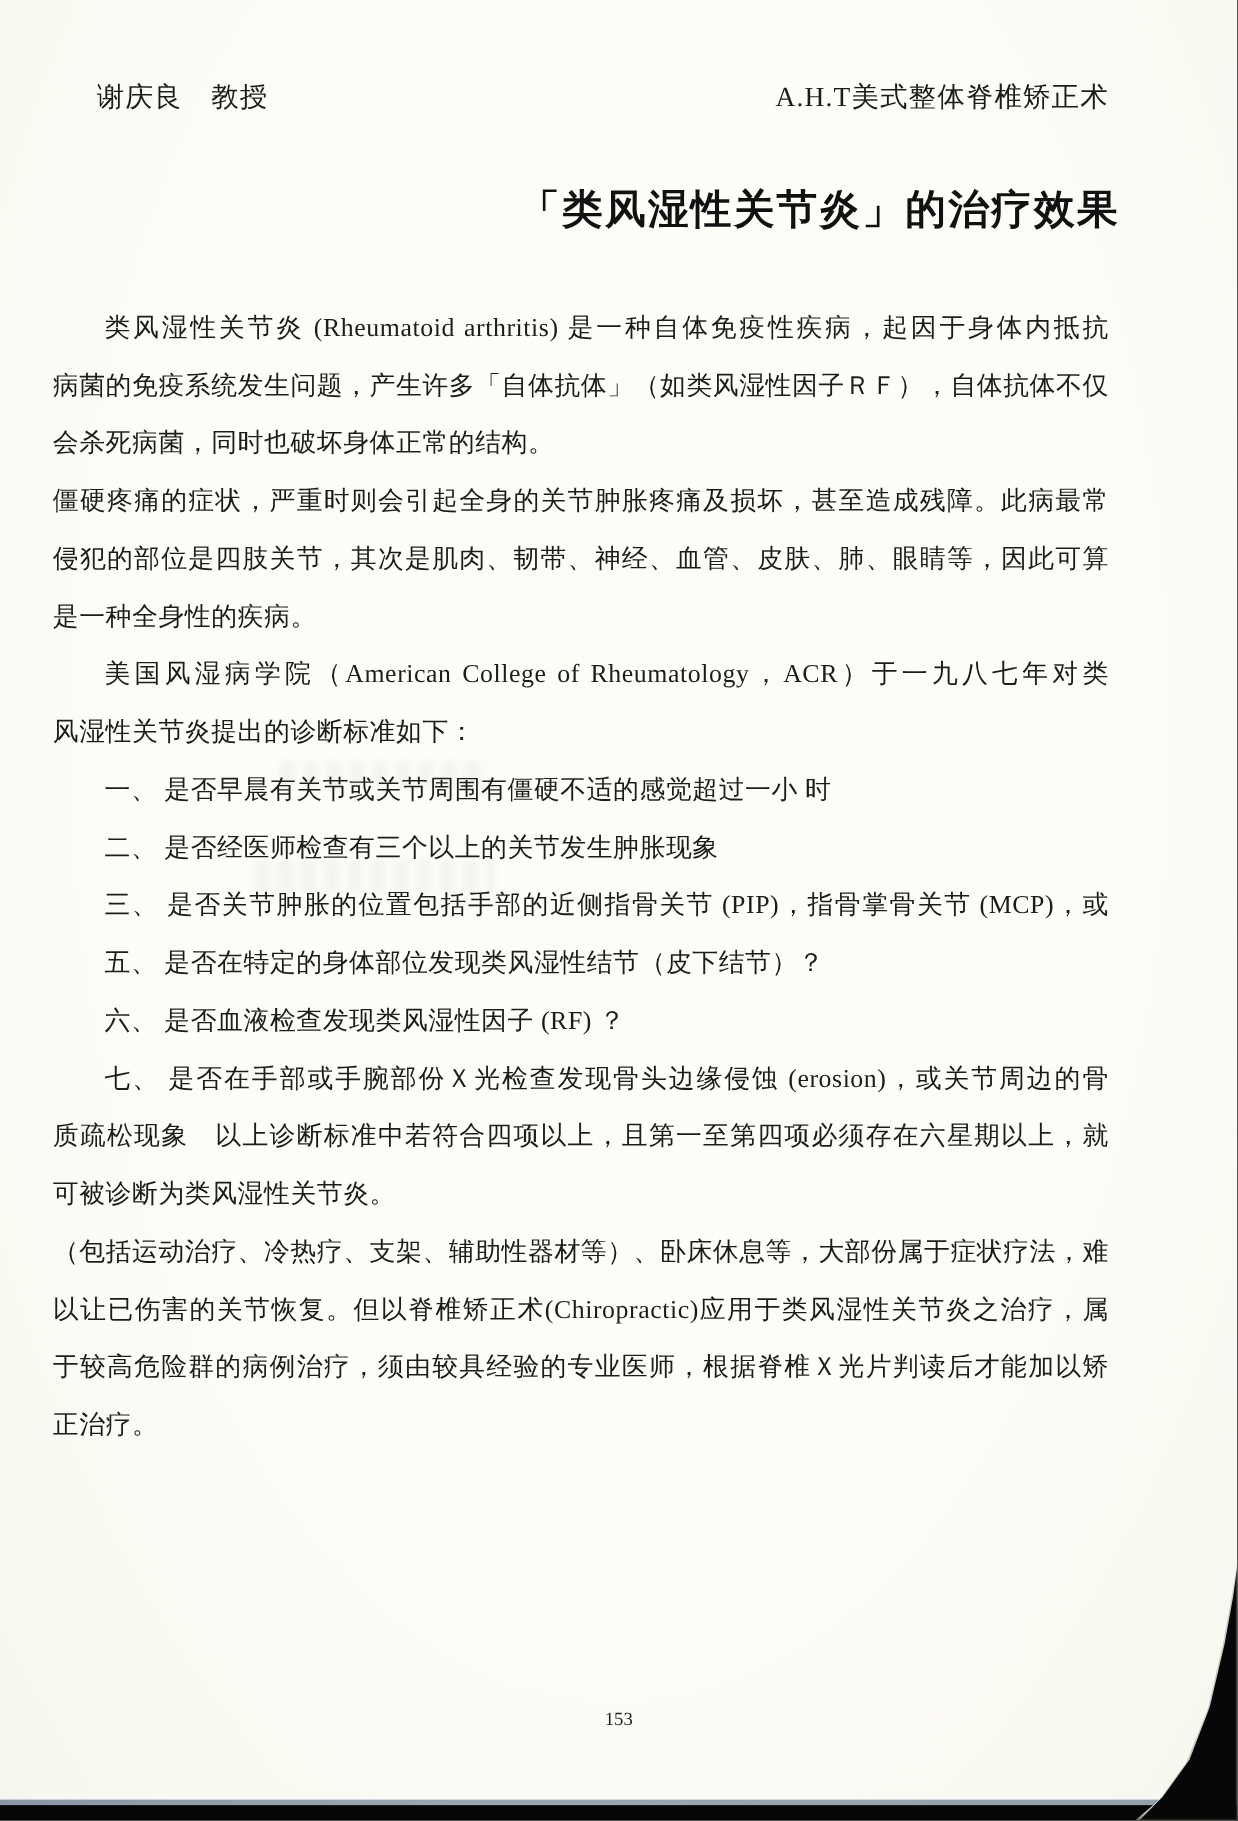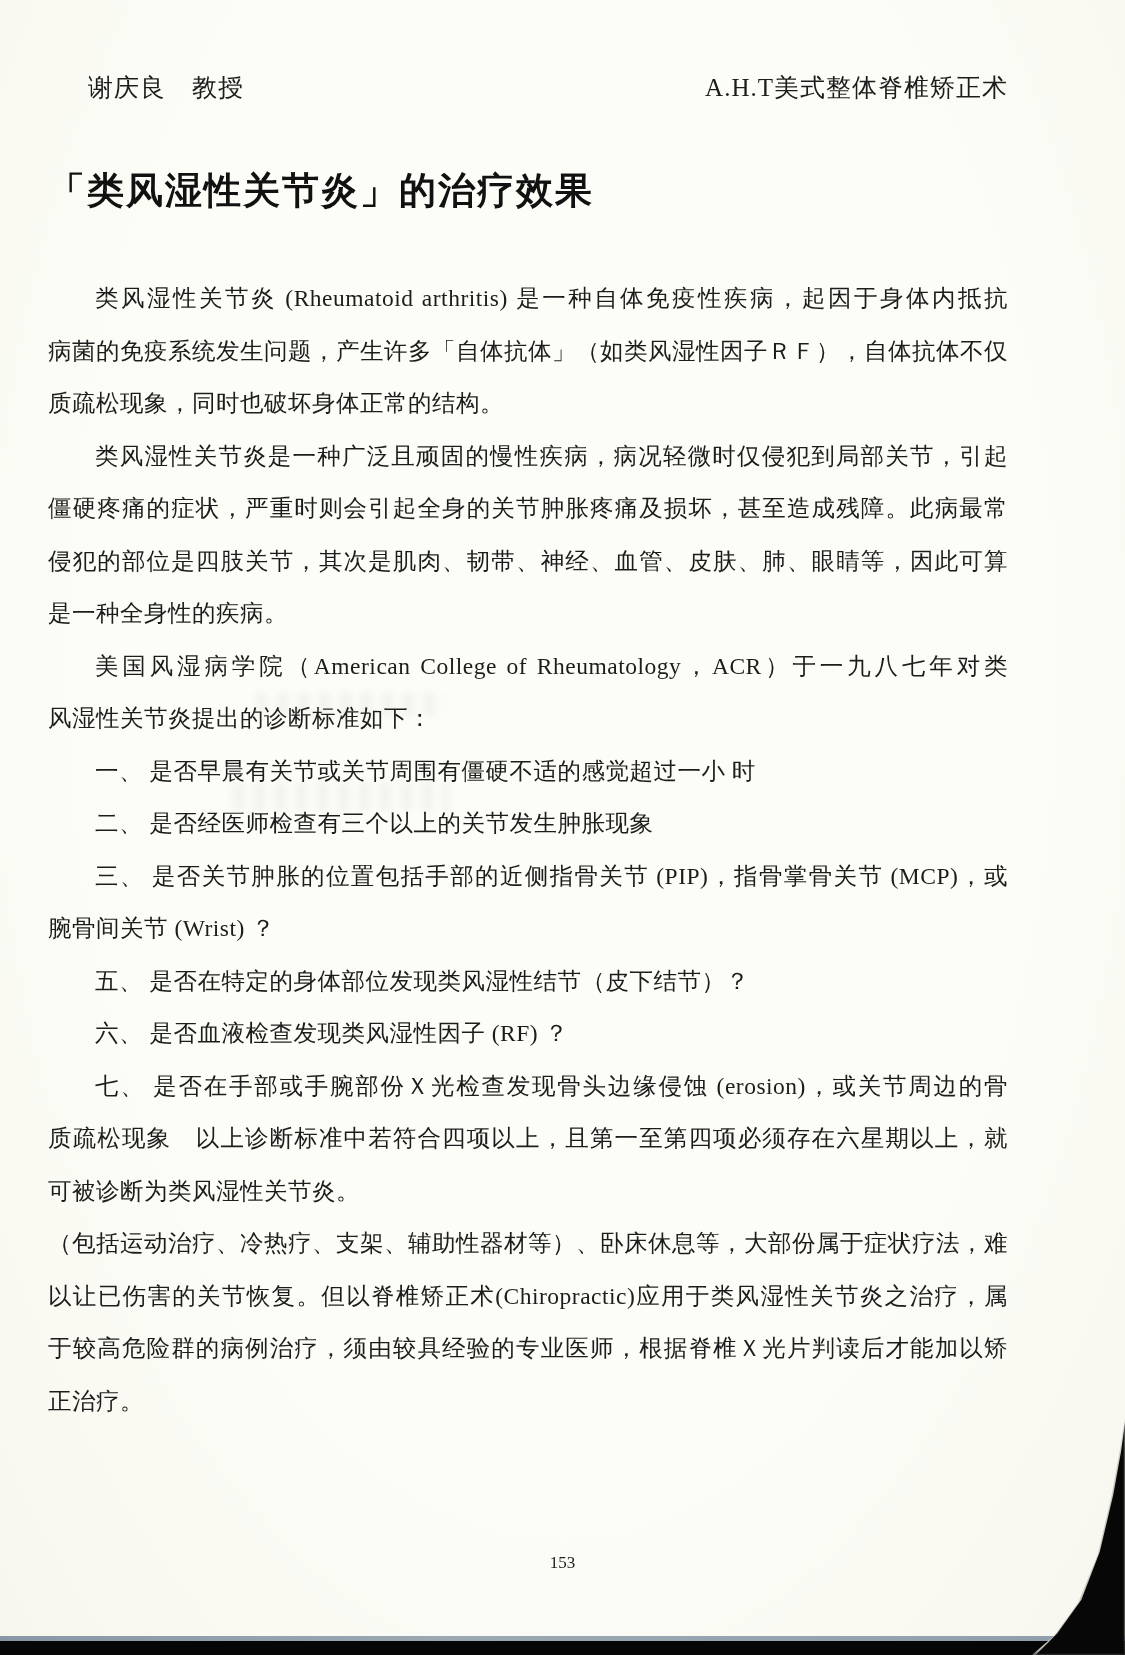--- a/index.html
+++ b/index.html
@@ -12,22 +12,22 @@
     font-family:"Liberation Serif","DejaVu Serif",serif;
     color:#1c1c1c;
   }
   .header{
     position:absolute;left:48px;right:117px;top:70px;height:34px;
     display:flex;justify-content:space-between;align-items:center;
     font-size:25px;letter-spacing:1px;margin-left:32px;
   }
   .header .left{padding-left:8px;}
   .title{
-    position:absolute;left:48px;right:117px;top:166px;
-    margin:0;text-align:left;
+    position:absolute;left:48px;right:107px;top:166px;
+    margin:0;text-align:right;
     font-size:37px;font-weight:700;letter-spacing:2px;color:#111;
   }
   .body{
     position:absolute;left:48px;right:117px;top:272px;font-family:Liberation Serif, serif;
   }
   .line{
     font-size:23.5px;
     line-height:52.5px;
     min-height:52.5px;
     text-align:justify;
@@ -79,31 +79,29 @@
   <div class="header">
     <span class="left">谢庆良　教授</span>
     <span class="right">A.H.T美式整体脊椎矫正术</span>
   </div>
 
   <h1 class="title">「类风湿性关节炎」的治疗效果</h1>
 
   <div class="body" id="body-lines">
       <div class="line indent fill">类风湿性关节炎 (Rheumatoid arthritis) 是一种自体免疫性疾病，起因于身体内抵抗</div>
       <div class="line fill">病菌的免疫系统发生问题，产生许多「自体抗体」（如类风湿性因子ＲＦ），自体抗体不仅</div>
-      <div class="line">质疏松现象，同时也破坏身体正常的结构。</div>
-      <div class="line indent fill">类风湿性关节炎是一种广泛且顽固的慢性疾病，病况轻微时仅侵犯到局部关节，引起</div>
+      <div class="line">会杀死病菌，同时也破坏身体正常的结构。</div>
       <div class="line fill">僵硬疼痛的症状，严重时则会引起全身的关节肿胀疼痛及损坏，甚至造成残障。此病最常</div>
       <div class="line fill">侵犯的部位是四肢关节，其次是肌肉、韧带、神经、血管、皮肤、肺、眼睛等，因此可算</div>
       <div class="line">是一种全身性的疾病。</div>
       <div class="line indent fill">美国风湿病学院（American College of Rheumatology，ACR）于一九八七年对类</div>
       <div class="line">风湿性关节炎提出的诊断标准如下：</div>
       <div class="line indent">一、 是否早晨有关节或关节周围有僵硬不适的感觉超过一小 时</div>
       <div class="line indent">二、 是否经医师检查有三个以上的关节发生肿胀现象</div>
       <div class="line indent fill">三、 是否关节肿胀的位置包括手部的近侧指骨关节 (PIP)，指骨掌骨关节 (MCP)，或</div>
-      <div class="line">腕骨间关节 (Wrist) ？</div>
       <div class="line indent">五、 是否在特定的身体部位发现类风湿性结节（皮下结节）？</div>
       <div class="line indent">六、 是否血液检查发现类风湿性因子 (RF) ？</div>
       <div class="line indent fill">七、 是否在手部或手腕部份Ｘ光检查发现骨头边缘侵蚀 (erosion)，或关节周边的骨</div>
       <div class="line fill">质疏松现象　以上诊断标准中若符合四项以上，且第一至第四项必须存在六星期以上，就</div>
       <div class="line">可被诊断为类风湿性关节炎。</div>
       <div class="line fill">（包括运动治疗、冷热疗、支架、辅助性器材等）、卧床休息等，大部份属于症状疗法，难</div>
       <div class="line fill">以让已伤害的关节恢复。但以脊椎矫正术(Chiropractic)应用于类风湿性关节炎之治疗，属</div>
       <div class="line fill">于较高危险群的病例治疗，须由较具经验的专业医师，根据脊椎Ｘ光片判读后才能加以矫</div>
       <div class="line">正治疗。</div>
     </div>

